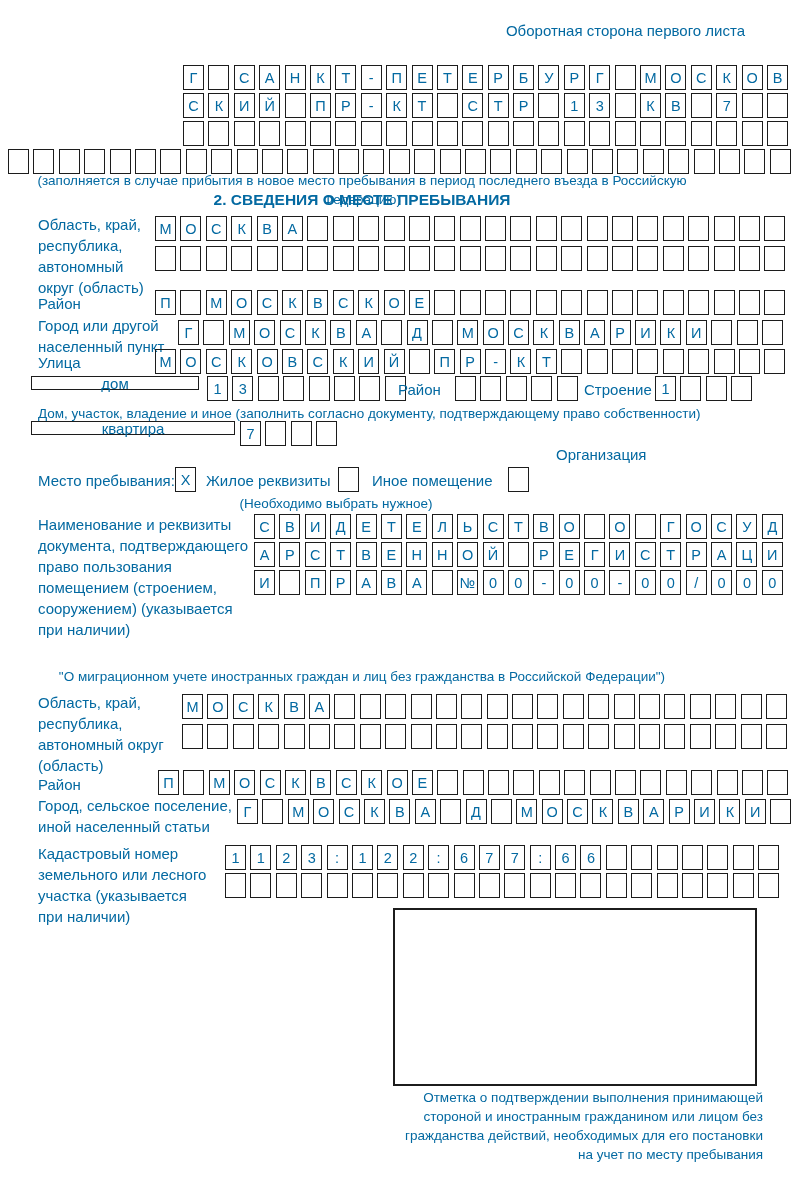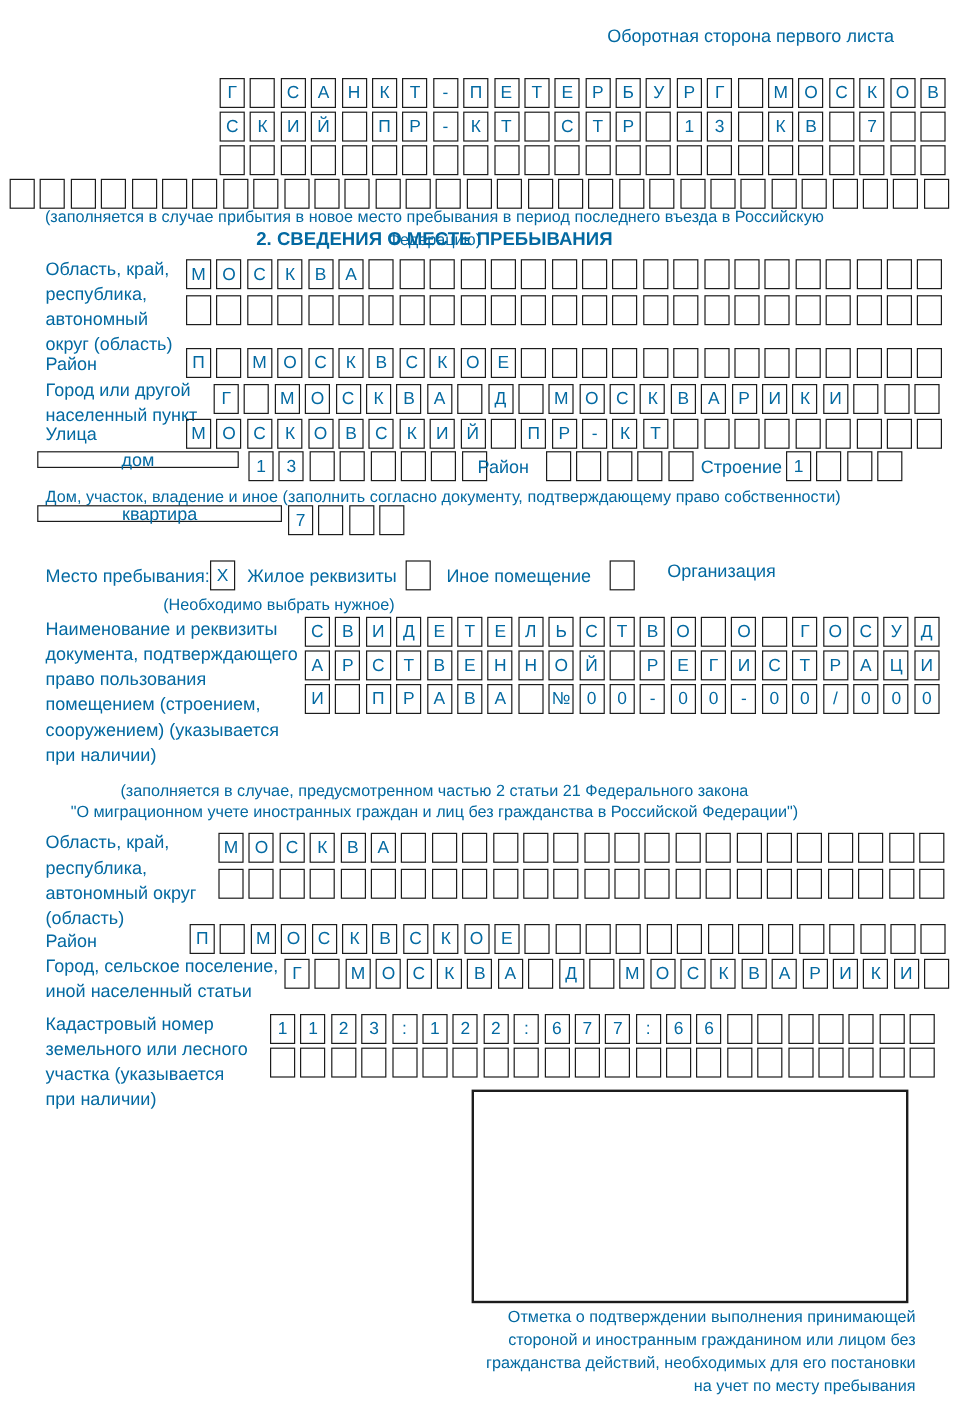--- a/index.html
+++ b/index.html
@@ -328,22 +328,22 @@
       <span class="cell">X</span>
     </div>
   <div class="lbl" style="left:206px;top:470px">Жилое реквизиты</div>
   <div class="cells" style="left:338px;top:467px">
       <span class="cell"></span>
     </div>
   <div class="lbl" style="left:372px;top:470px">Иное помещение</div>
   <div class="cells" style="left:508px;top:467px">
       <span class="cell"></span>
     </div>
-  <div class="lbl" style="left:556px;top:466px">Организация</div>
-  <div class="note" style="left:136px;top:494px;width:400px;text-align:left">(Необходимо выбрать нужное)</div>
+  <div class="lbl" style="left:556px;top:444px">Организация</div>
+  <div class="note" style="left:136px;top:494px;width:400px;text-align:center">(Необходимо выбрать нужное)</div>
 
   <div class="lbl" style="left:38px;top:514px;width:240px">Наименование и реквизиты
 документа, подтверждающего
 право пользования
 помещением (строением,
 сооружением) (указывается
 при наличии)</div>
   <div class="cells" style="left:254px;top:514px">
       <span class="cell">С</span>
       <span class="cell">В</span>
@@ -407,21 +407,20 @@
       <span class="cell">0</span>
       <span class="cell">-</span>
       <span class="cell">0</span>
       <span class="cell">0</span>
       <span class="cell">/</span>
       <span class="cell">0</span>
       <span class="cell">0</span>
       <span class="cell">0</span>
     </div>
 
-  <div class="note center" style="top:649px">(заполняется в случае, предусмотренном частью 2 статьи 21 Федерального закона</div>
   <div class="note center" style="top:667px">"О миграционном учете иностранных граждан и лиц без гражданства в Российской Федерации")</div>
 
   <div class="lbl" style="left:38px;top:692px;width:145px">Область, край,
 республика,
 автономный округ
 (область)</div>
   <div class="cells" style="left:182px;top:694px">
       <span class="cell">М</span>
       <span class="cell">О</span>
       <span class="cell">С</span>

